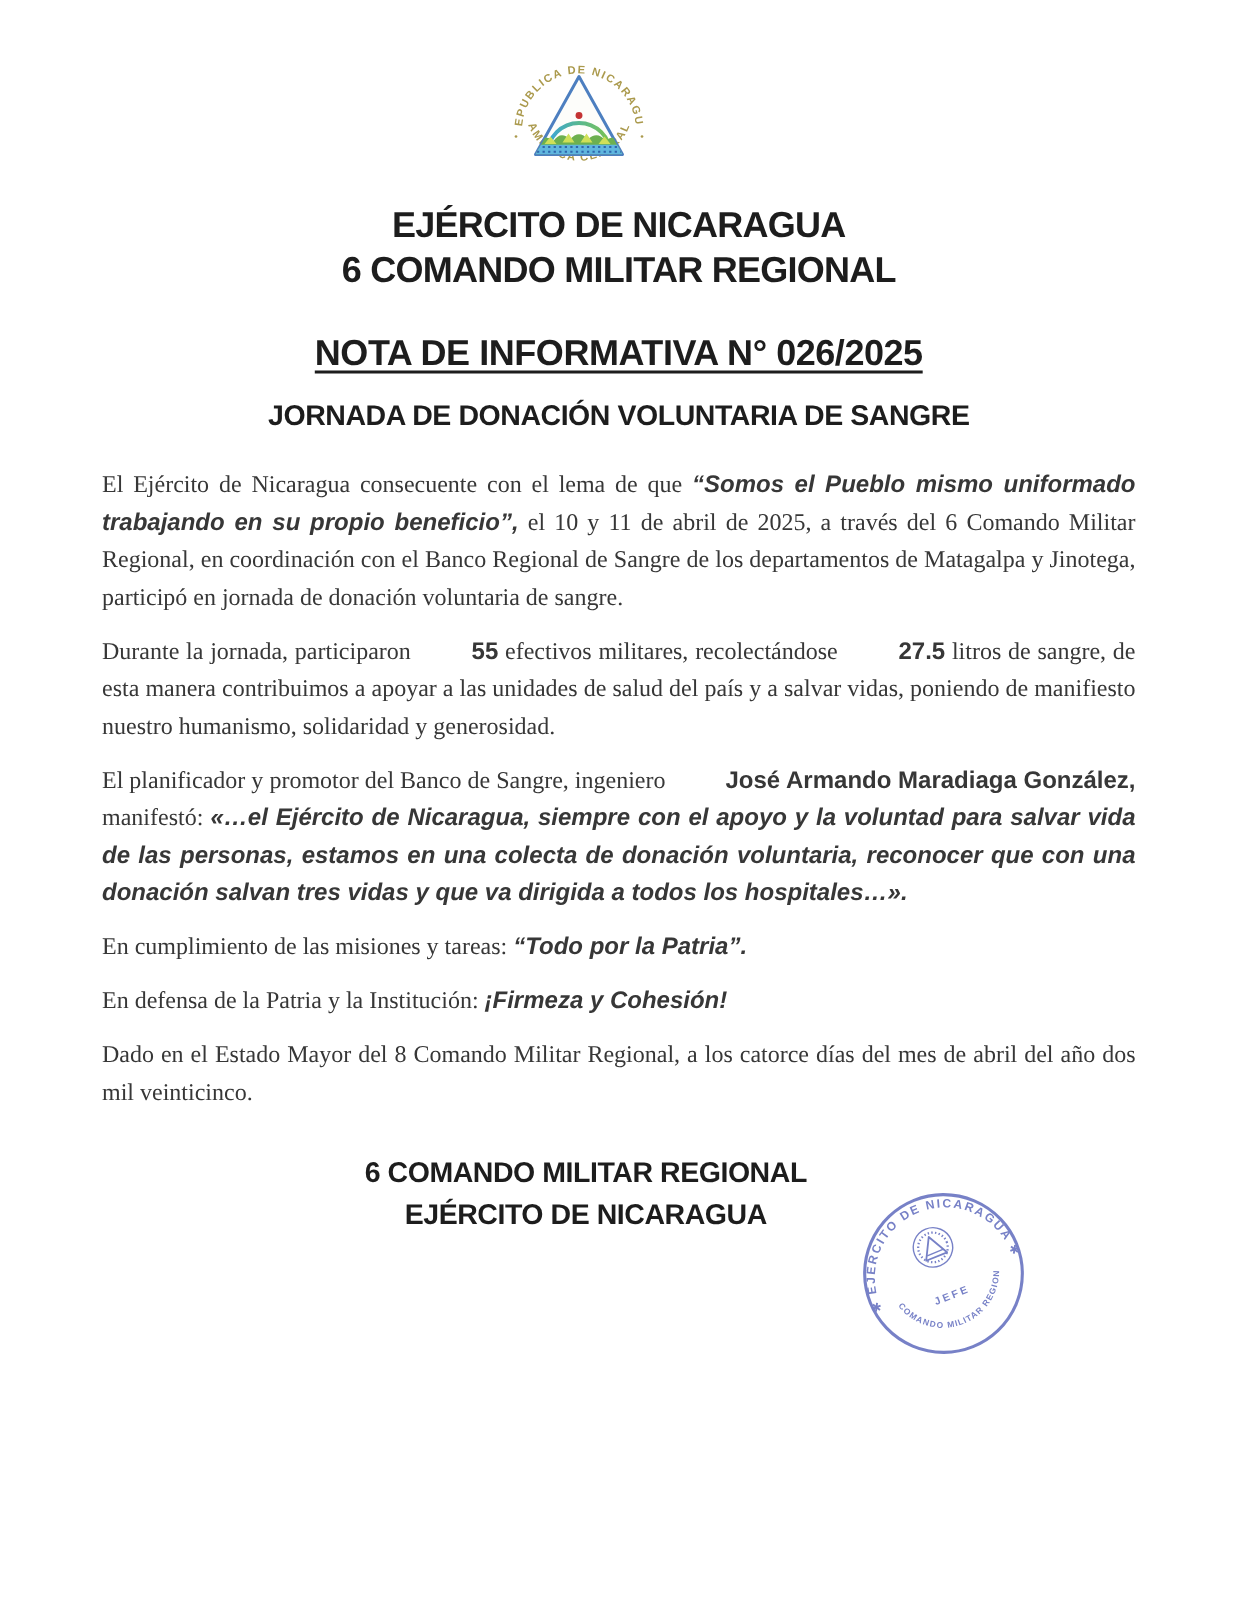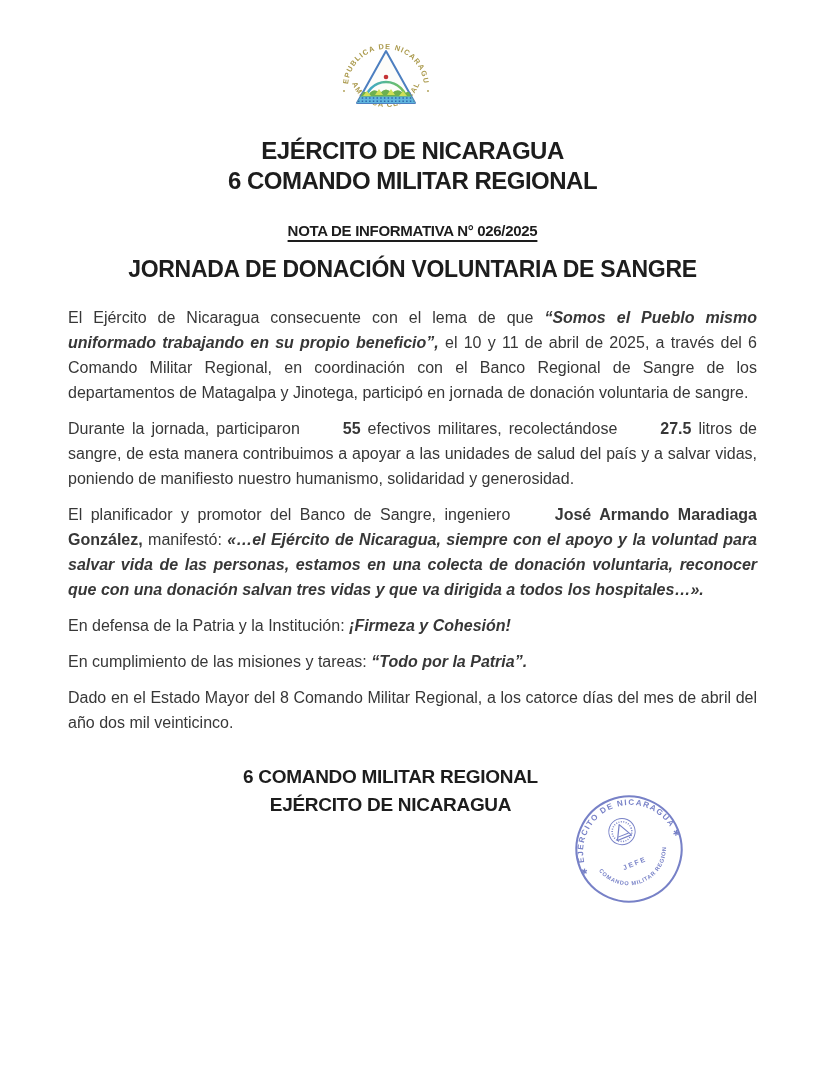--- a/index.html
+++ b/index.html
@@ -14,32 +14,32 @@
 
   
   .emblem-wrap { display:flex; justify-content:center; padding-top:30px; }
   .emblem-wrap svg { width:100px; height:100px; margin-right:54px; }
   .arc-text { font-size:7.4px; letter-spacing:1.1px; fill:#ab9a4d; font-weight:bold; }
 
   
   .title-block { text-align:center; margin-top:6px; color:#1d1d1d; }
   .title-line { font-size:24px; font-weight:bold; line-height:30px; letter-spacing:-0.5px; }
   .note-number {
-    text-align:center; margin-top:26px; font-size:15px; font-weight:bold;
+    text-align:center; margin-top:26px; font-size:24px; font-weight:bold;
     color:#1d1d1d; letter-spacing:-0.3px;
   }
   .note-number span {
     text-decoration:underline; text-decoration-thickness:2px; text-underline-offset:4px;
   }
-  .subject { text-align:center; margin-top:17px; font-size:23px; font-weight:bold; color:#1d1d1d; letter-spacing:-0.3px; }
+  .subject { text-align:center; margin-top:17px; font-size:19px; font-weight:bold; color:#1d1d1d; letter-spacing:-0.3px; }
 
   
   .doc-body { margin-top:22px; font-size:16px; line-height:25px; color:#373737; }
   .para { text-align:justify; margin-bottom:11px; }
-  .run.regular { font-weight:normal; font-style:normal; }
+  .run.regular { font-weight:normal; font-style:normal;font-family:Liberation Serif, serif; }
   .run.bold { font-weight:bold;margin-left:36px; }
   .run.bolditalic { font-weight:bold; font-style:italic; }
 
   
   .signature { margin-top:28px; text-align:center; padding-right:44px;
     font-size:19px; font-weight:bold; line-height:28px; color:#1d1d1d; letter-spacing:-0.3px; }
 
   
   .seal { position:absolute; left:568px; top:788px; width:122px; height:122px; opacity:0.82; }
   .seal svg { width:100%; height:100%; }
@@ -94,22 +94,22 @@
     <div class="note-number">
       <span>NOTA DE INFORMATIVA N° 026/2025</span>
     </div>
 
     <div class="subject">JORNADA DE DONACIÓN VOLUNTARIA DE SANGRE</div>
 
     <div class="doc-body">
         <p class="para"><span class="run regular">El Ejército de Nicaragua consecuente con el lema de que </span><span class="run bolditalic">“Somos el Pueblo mismo uniformado trabajando en su propio beneficio”,</span><span class="run regular"> el 10 y 11 de abril de 2025, a través del 6 Comando Militar Regional, en coordinación con el Banco Regional de Sangre de los departamentos de Matagalpa y Jinotega, participó en jornada de donación voluntaria de sangre.</span></p>
         <p class="para"><span class="run regular">Durante la jornada, participaron </span><span class="run bold">55</span><span class="run regular"> efectivos militares, recolectándose </span><span class="run bold">27.5</span><span class="run regular"> litros de sangre, de esta manera contribuimos a apoyar a las unidades de salud del país y a salvar vidas, poniendo de manifiesto nuestro humanismo, solidaridad y generosidad.</span></p>
         <p class="para"><span class="run regular">El planificador y promotor del Banco de Sangre, ingeniero </span><span class="run bold">José Armando Maradiaga González,</span><span class="run regular"> manifestó: </span><span class="run bolditalic">«…el Ejército de Nicaragua, siempre con el apoyo y la voluntad para salvar vida de las personas, estamos en una colecta de donación voluntaria, reconocer que con una donación salvan tres vidas y que va dirigida a todos los hospitales…».</span></p>
+        <p class="para"><span class="run regular">En cumplimiento de las misiones y tareas: </span><span class="run bolditalic">“Todo por la Patria”.</span></p>
         <p class="para"><span class="run regular">En defensa de la Patria y la Institución: </span><span class="run bolditalic">¡Firmeza y Cohesión!</span></p>
-        <p class="para"><span class="run regular">En cumplimiento de las misiones y tareas: </span><span class="run bolditalic">“Todo por la Patria”.</span></p>
         <p class="para"><span class="run regular">Dado en el Estado Mayor del 8 Comando Militar Regional, a los catorce días del mes de abril del año dos mil veinticinco.</span></p>
       </div>
 
     <div class="signature">
       <div>6 COMANDO MILITAR REGIONAL</div>
       <div>EJÉRCITO DE NICARAGUA</div>
     </div>
 
   </div>
 

